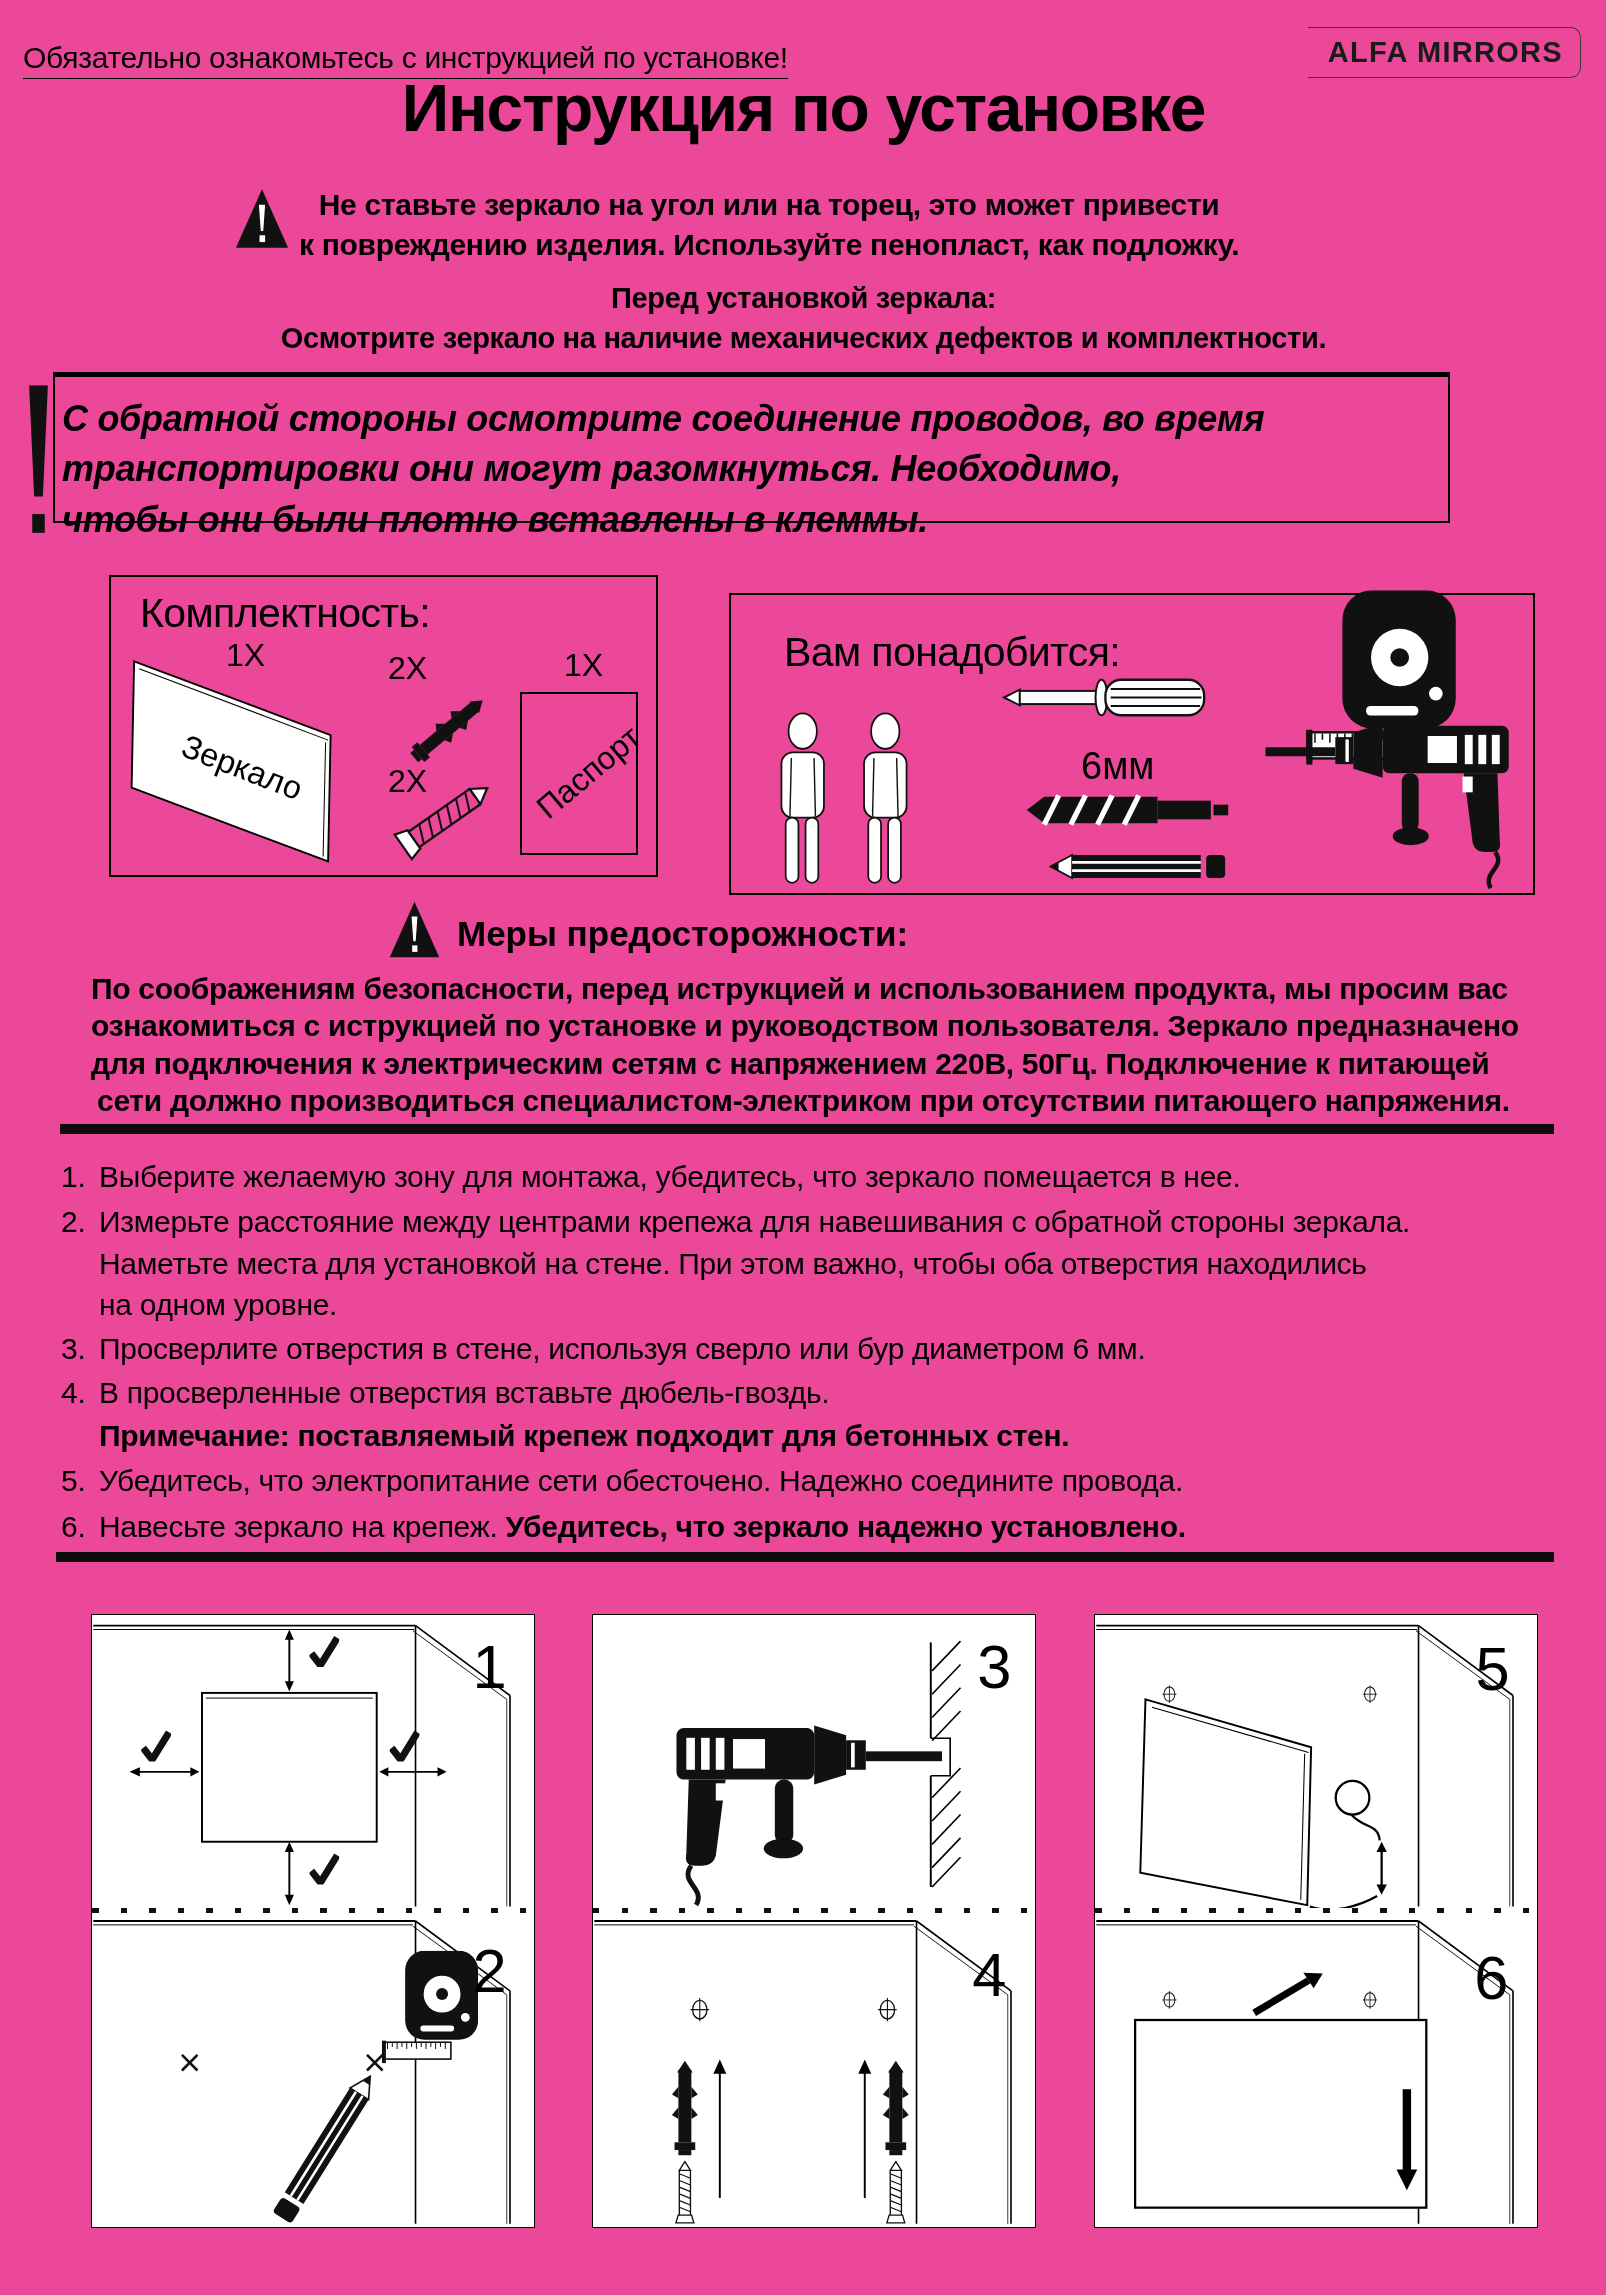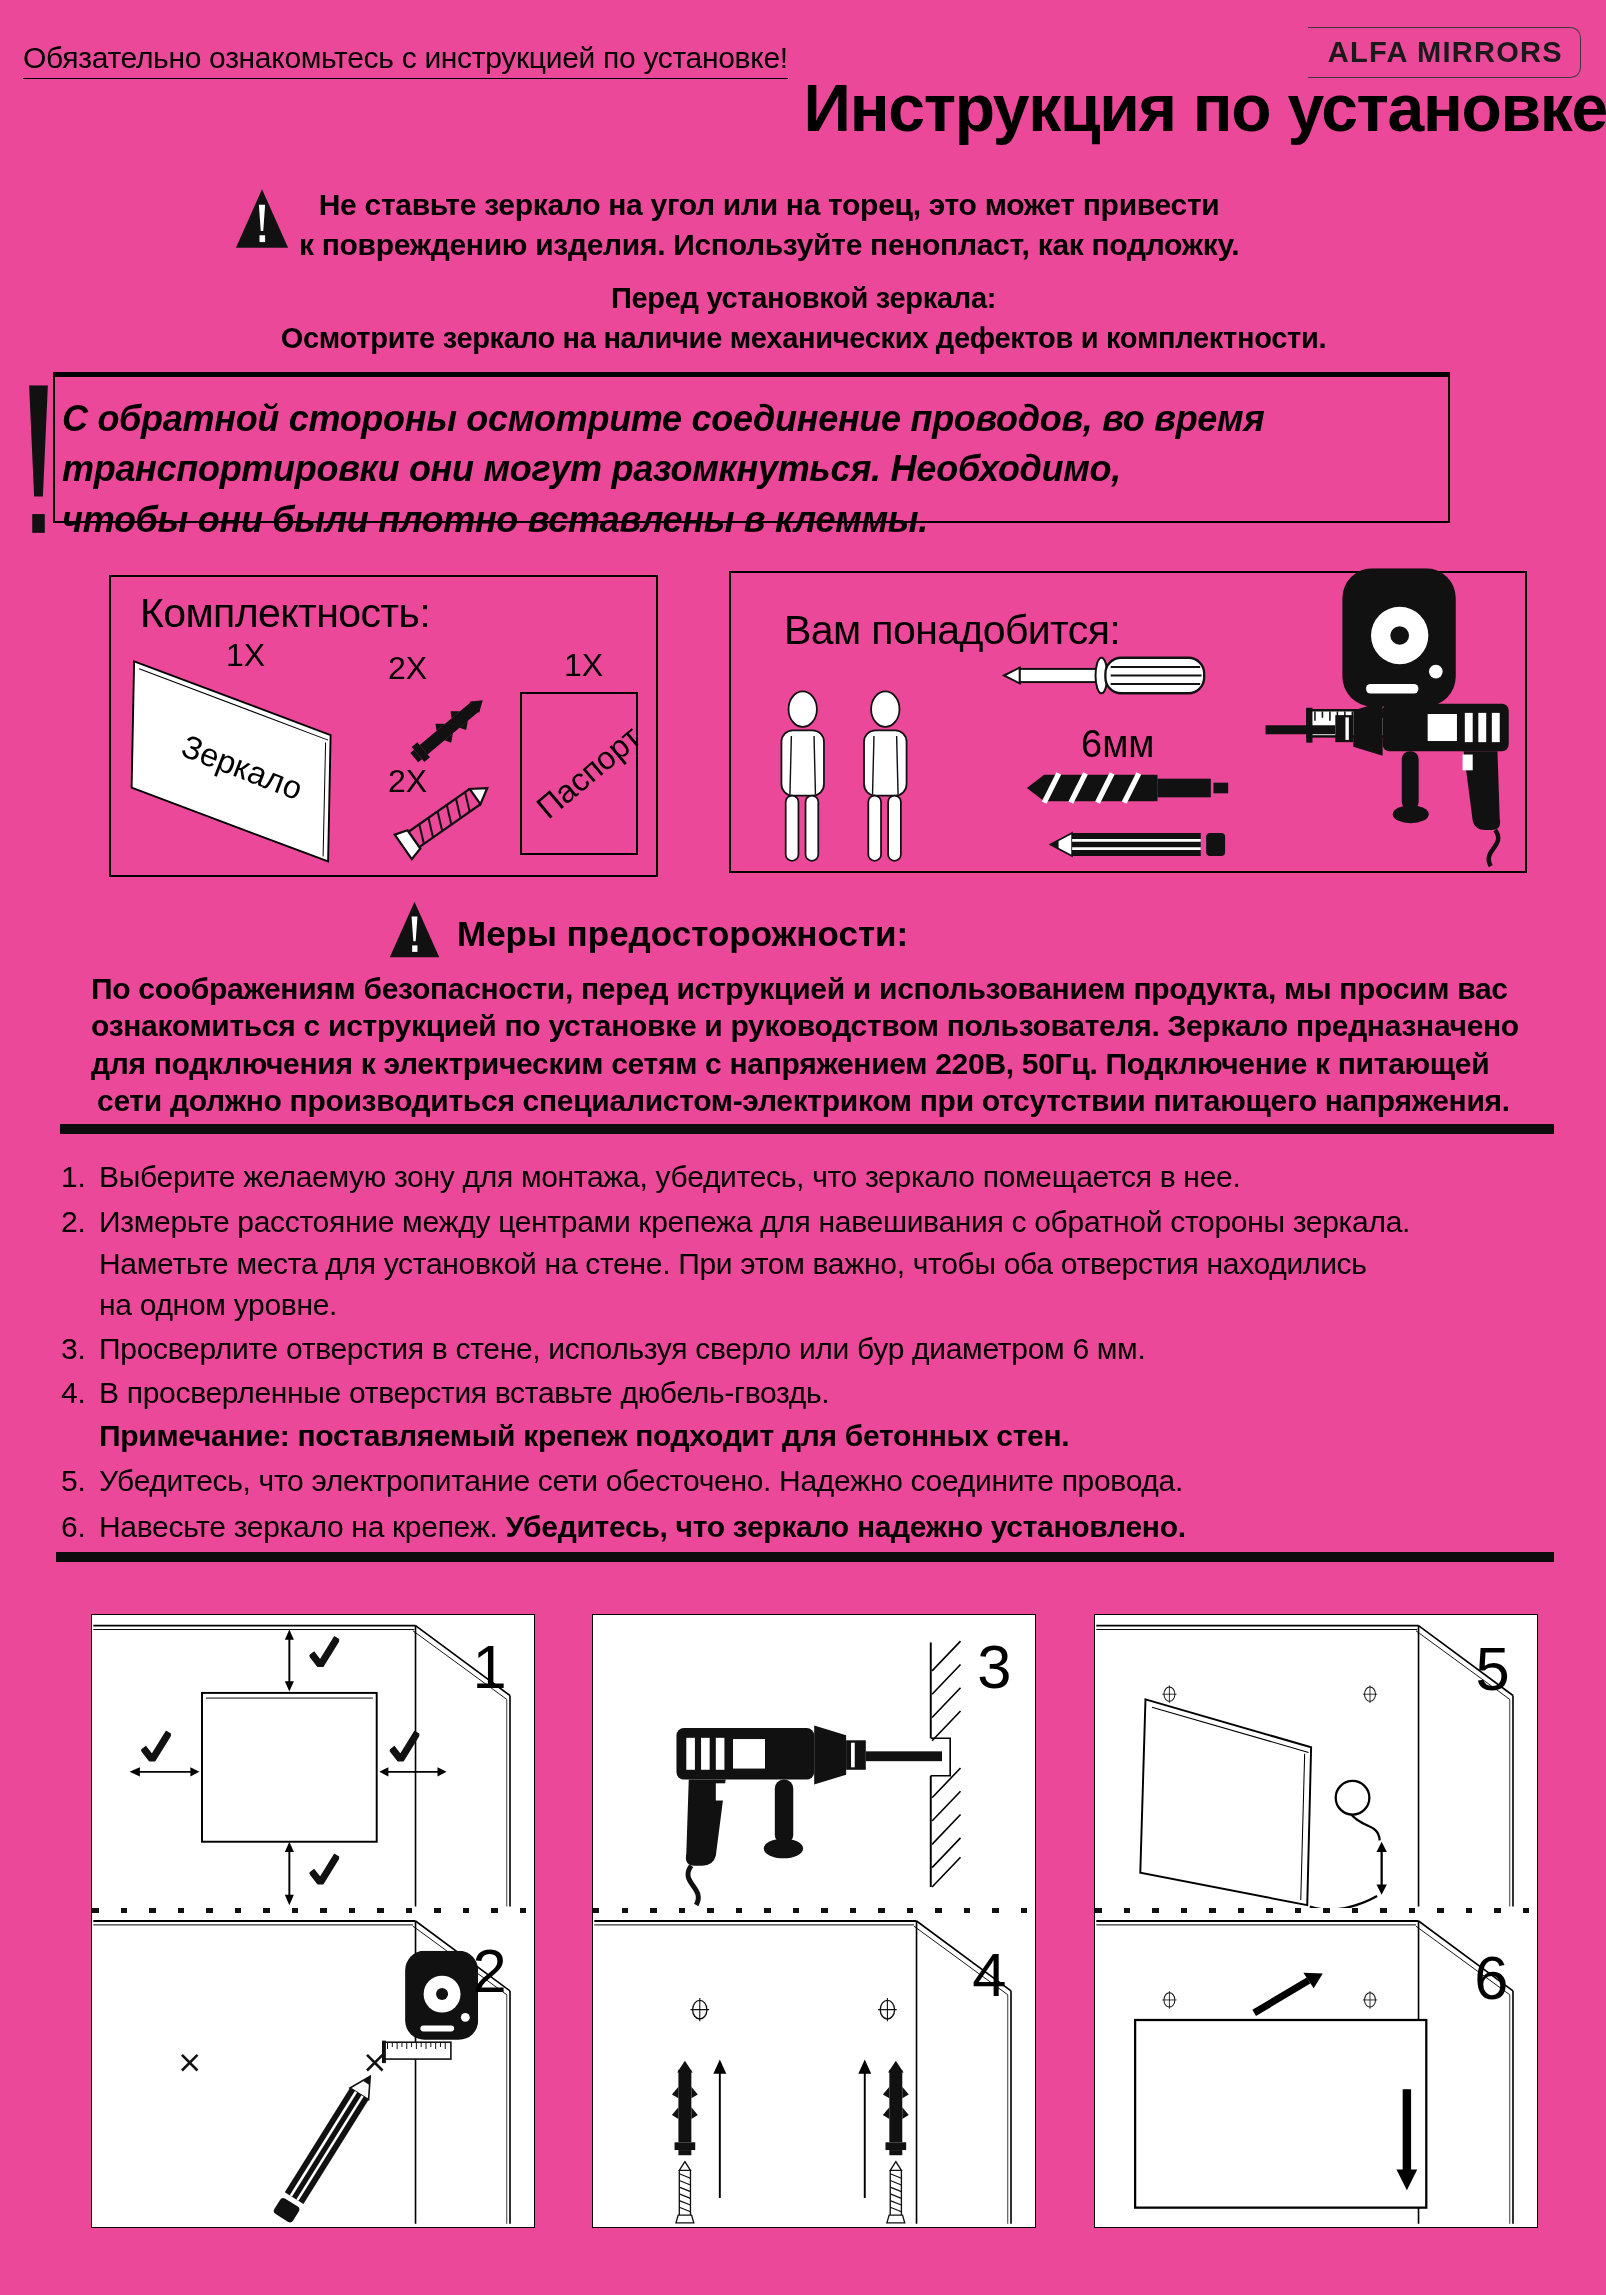--- a/index.html
+++ b/index.html
@@ -4,27 +4,27 @@
 <style>
   html,body{margin:0;padding:0;background:#888;}
   .page{position:relative;width:1607px;height:2295px;background:#ec4899;
         font-family:"Liberation Sans", sans-serif;color:#000;overflow:hidden;margin:0 auto;}
   .abs{position:absolute;}
   .t-note{left:23px;top:41px;font-size:30px;letter-spacing:-0.3px;
           border-bottom:1.9px solid #000;padding-bottom:2.6px;}
   .t-logo{right:26px;top:27px;font-size:29px;font-weight:600;letter-spacing:1.3px;
           padding:7.8px 17px 7.8px 19.4px;border:1.9px solid #3a3a3a;border-left:none;
           border-radius:0 10.4px 10.4px 0;color:#1a1a1a;}
-  .t-title{left:0;top:70px;width:100%;text-align:right;font-size:66px;font-weight:bold;letter-spacing:-1.3px;}
+  .t-title{left:0;top:70px;width:100%;text-align:center;font-size:66px;font-weight:bold;letter-spacing:-1.3px;}
   .warn-top{left:299px;top:185px;font-size:30px;font-weight:bold;line-height:1.33;letter-spacing:-0.3px;text-align:center;}
   .center-b{left:0;width:100%;text-align:center;font-size:29px;font-weight:bold;letter-spacing:-0.3px;}
   .wire-box{left:53px;top:372px;width:1379px;height:110px;border:solid #000;border-width:5.2px 2.6px 2.6px 2.6px;
             padding:17px 7px;font-size:36px;font-weight:bold;font-style:italic;line-height:1.40;letter-spacing:-0.3px;}
   .kit-box{left:109px;top:575px;width:545px;height:298px;border:2.6px solid #000;}
-  .tools-box{left:729px;top:571px;width:794px;height:298px;border:2.6px solid #000;}
+  .tools-box{left:729px;top:593px;width:794px;height:298px;border:2.6px solid #000;padding-left:8px;}
   .box-title{font-size:41px;letter-spacing:-0.6px;}
   .qty{font-size:32px;}
   .prec-head{left:457px;top:914px;font-size:35px;font-weight:bold;}
   .prec-line{font-size:30px;font-weight:bold;line-height:1.0;letter-spacing:-0.3px;}
   .bar{background:#0c0c0c;}
   .step{font-size:30px;letter-spacing:-0.3px;white-space:nowrap;}
   .step .n{display:inline-block;width:38px;}
   .col{position:absolute;top:1614px;width:444px;height:614px;border:1.9px solid #000;box-sizing:border-box;background:#fff;}
   .dots{position:absolute;left:0;top:293px;width:100%;height:5.2px;
         background-image:repeating-linear-gradient(90deg,#111 0 6.5px,transparent 6.5px 28.5px);}

